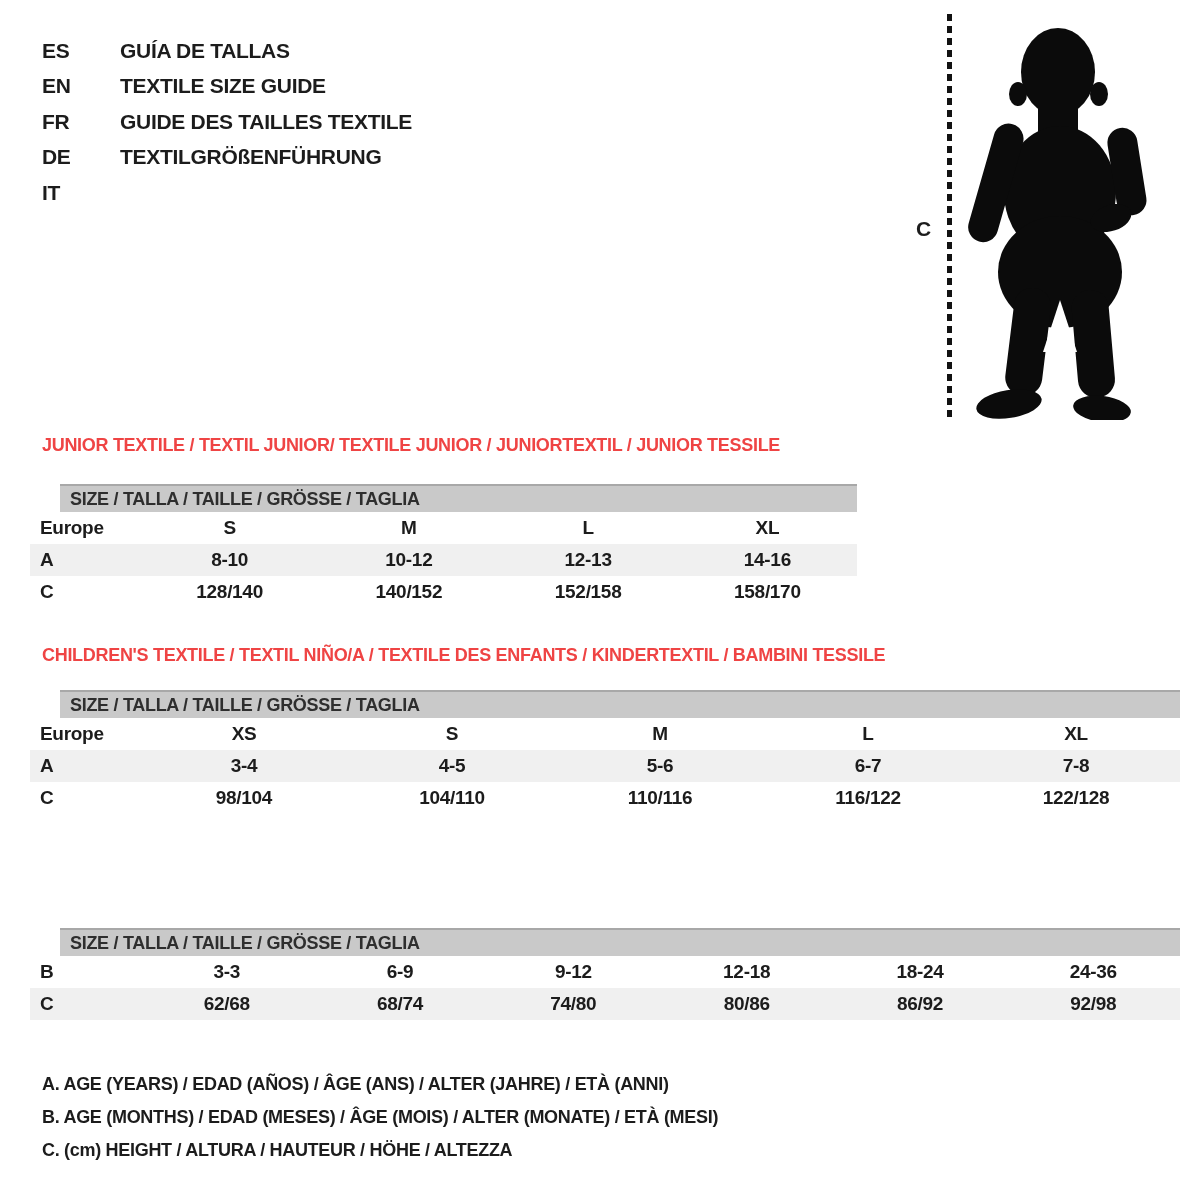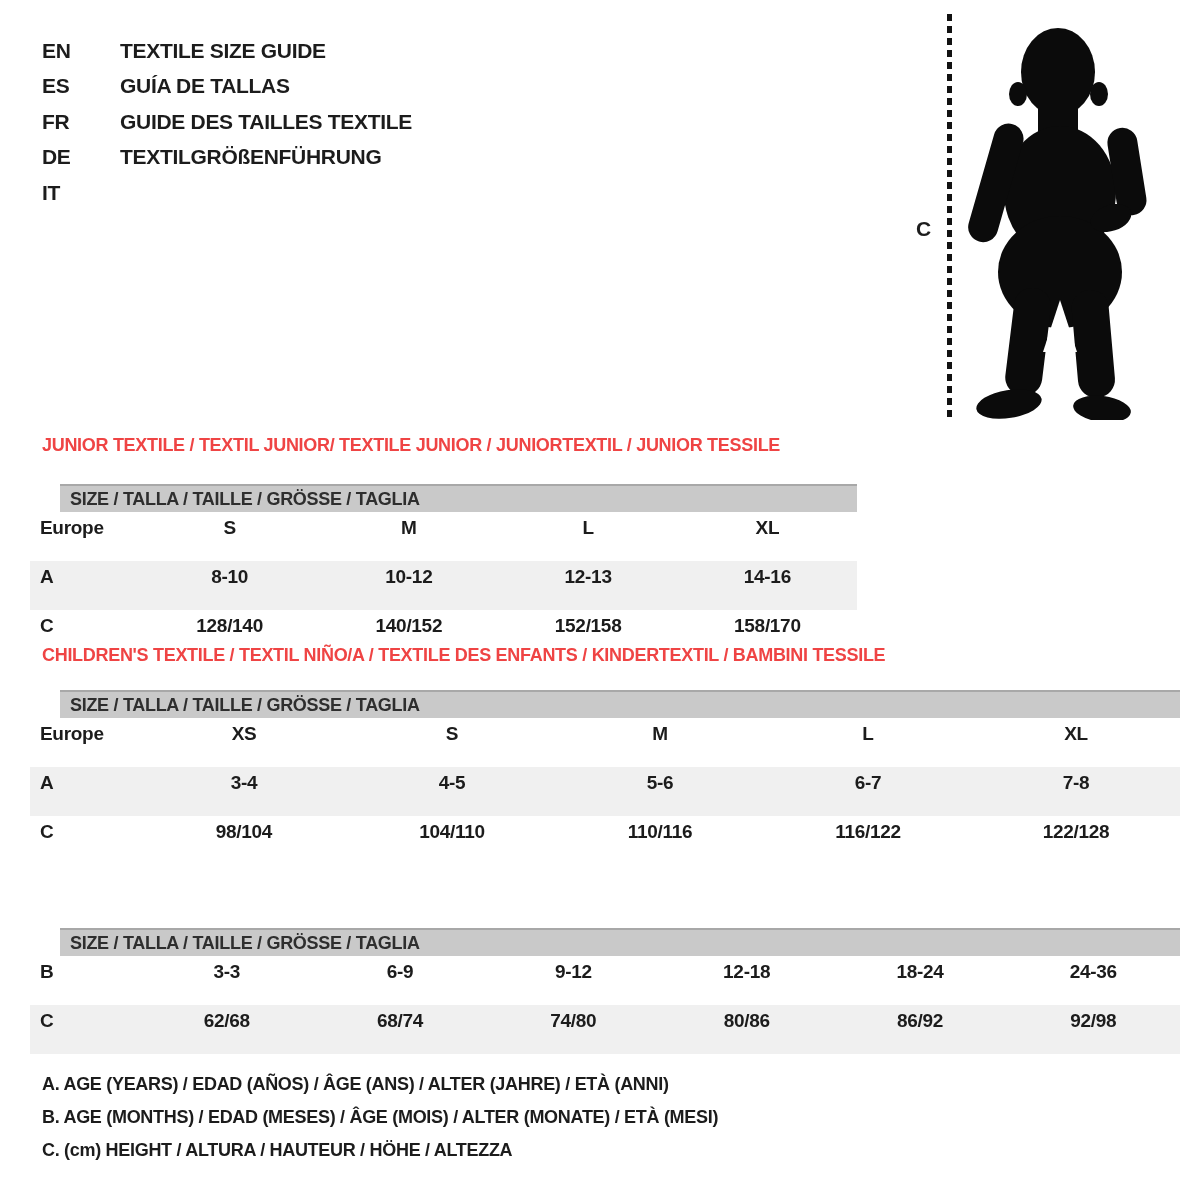--- a/index.html
+++ b/index.html
@@ -33,42 +33,42 @@
   
   .table { position:absolute; left:30px; }
   .t-junior   { top:484px; width:827px; }
   .t-children { top:690px; width:1150px; }
   .t-babies   { top:928px; width:1150px; }
   .thead {
     height:28px; line-height:27px; background:#c9c9c9;
     border-top:2px solid #a8a8a8; padding-left:10px;
     font-size:18px; font-weight:700; letter-spacing:-0.3px; color:#2e2e2e;margin-left:30px;
   }
-  .trow { display:flex; height:49px; line-height:32px; font-size:19px; font-weight:700; letter-spacing:-0.3px; }
+  .trow { display:flex; height:32px; line-height:32px; font-size:19px; font-weight:700; letter-spacing:-0.3px; }
   .trow.shaded { background:#f0f0f0; }
   .tlabel { width:110px; padding-left:10px; flex:0 0 auto; }
   .tcell { flex:1 1 0; text-align:center; }
 
   
   .legend { position:absolute; left:42px; top:1068px; }
   .legend-line { height:33px; line-height:33px; font-size:18px; font-weight:700; letter-spacing:-0.3px; white-space:nowrap; }
 </style>
 </head>
 <body>
 
 <div class="page">
 
   <div class="lang-block">
     <div class="lang-row">
+      <span class="lang-code">ES</span>
+      <span class="lang-label">GUÍA DE TALLAS</span>
+    </div>
+    <div class="lang-row">
       <span class="lang-code">EN</span>
       <span class="lang-label">TEXTILE SIZE GUIDE</span>
-    </div>
-    <div class="lang-row">
-      <span class="lang-code">ES</span>
-      <span class="lang-label">GUÍA DE TALLAS</span>
     </div>
     <div class="lang-row">
       <span class="lang-code">FR</span>
       <span class="lang-label">GUIDE DES TAILLES TEXTILE</span>
     </div>
     <div class="lang-row">
       <span class="lang-code">DE</span>
       <span class="lang-label">TEXTILGRÖßENFÜHRUNG</span>
     </div>
     <div class="lang-row">

